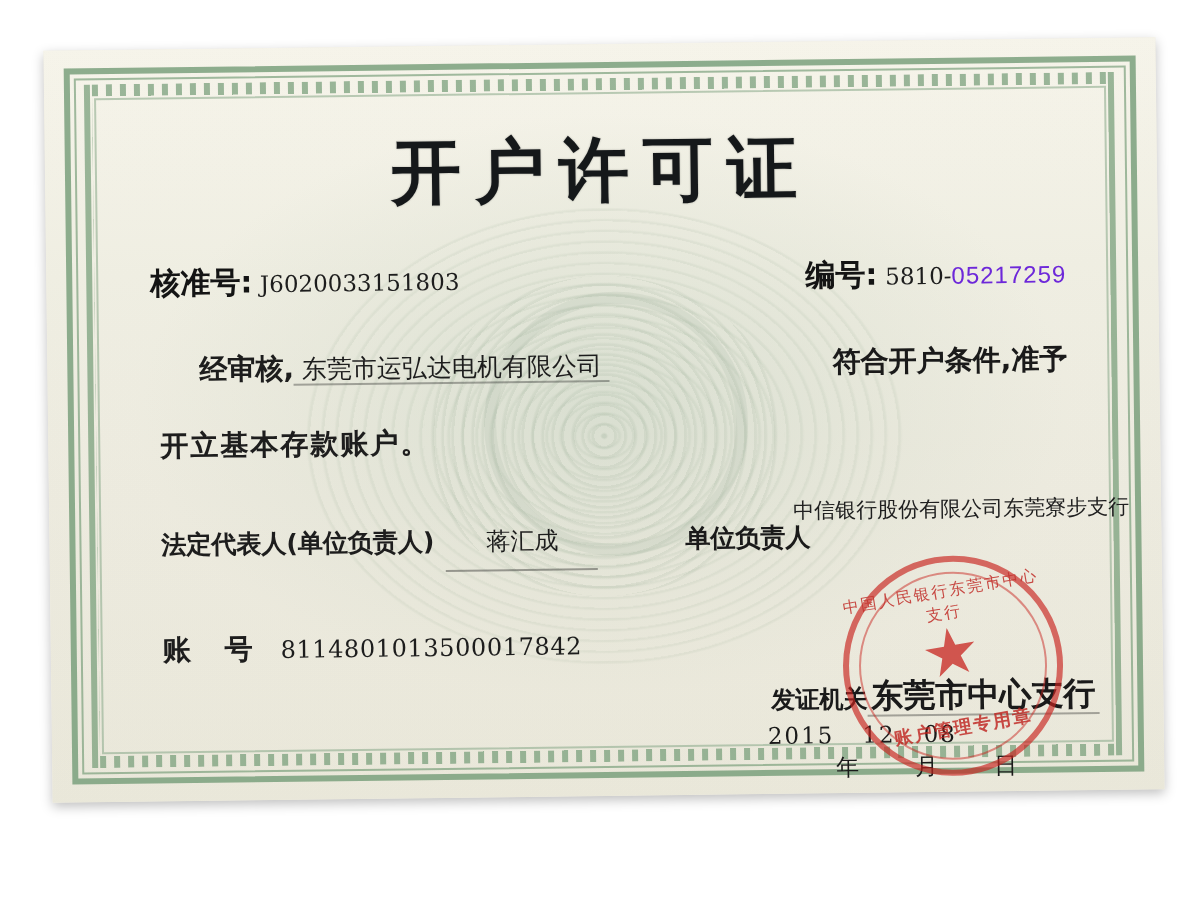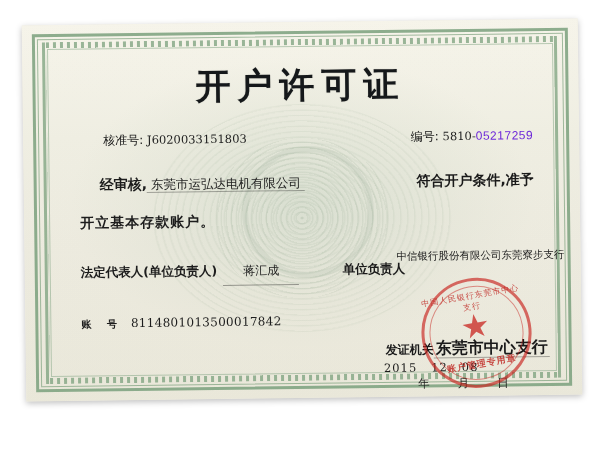--- a/index.html
+++ b/index.html
@@ -126,24 +126,23 @@
 
   .row {
     position: absolute;
     font-family: "DejaVu Sans", sans-serif;
     font-size: 12px;
     color: #1d1d1d;
     white-space: nowrap;
   }
 
   .label {
-    font-weight: normal;
-    font-size: 12px;
+    font-weight: bold;
+    font-size: 15px;
     color: #141414;
-    margin-left: 28px;
   }
   .value-serif {
     font-family: "DejaVu Serif", serif;
     font-size: 11.5px;
   }
 
   
   #approval-row { left: 52px; top: 108px; }
   #serial-row { right: 46px; top: 108px; text-align: right; }
   #serial-red {
@@ -202,21 +201,21 @@
     top: 228px;
     width: 190px;
     font-size: 10.5px;
     line-height: 1.35;
     color: #202020;
     white-space: normal;
   }
 
   
   #account-row { left: 56px; top: 292px; }
-  #account-label { font-weight: bold; font-size: 10px; letter-spacing: 6px; }
+  #account-label { font-weight: bold; font-size: 14px; letter-spacing: 6px; }
   #account-value {
     margin-left: 8px;
     font-family: "DejaVu Serif", serif;
     font-size: 12px;
     letter-spacing: 0.3px;
   }
 
   
   #issuer-row {
     position: absolute;

